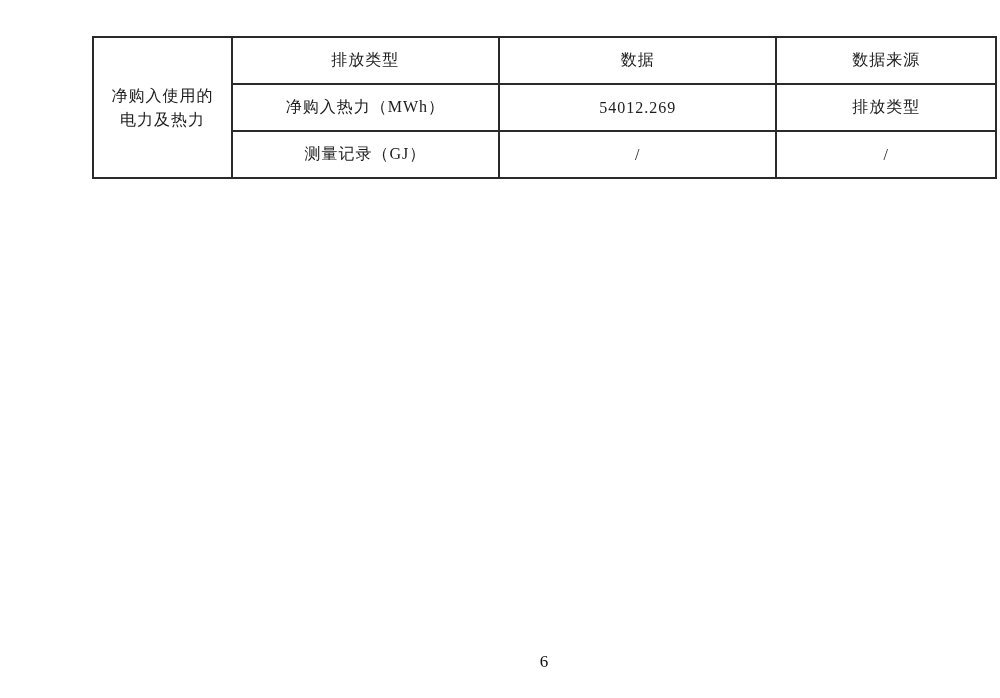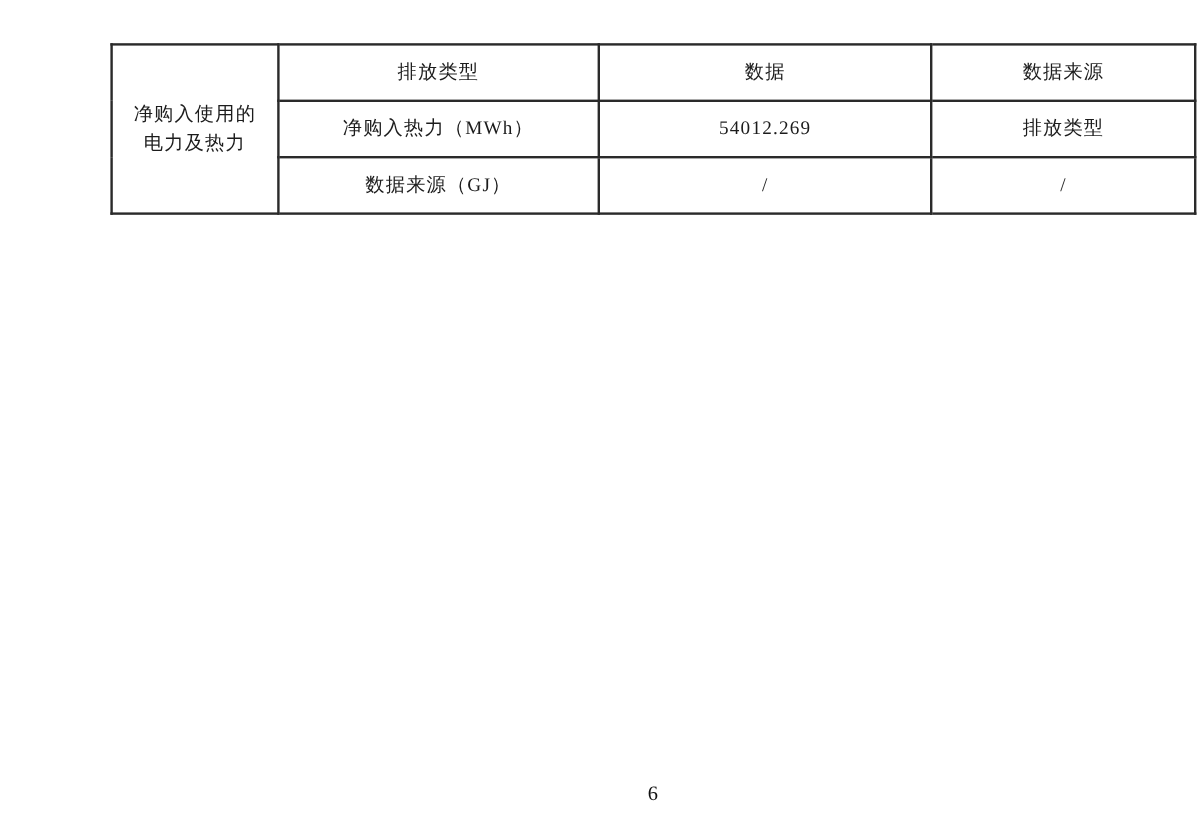--- a/index.html
+++ b/index.html
@@ -59,21 +59,21 @@
         <td class="col-type">排放类型</td>
         <td class="col-data">数据</td>
         <td class="col-src">数据来源</td>
       </tr>
       <tr>
         <td class="col-type">净购入热力（MWh）</td>
         <td class="col-data">54012.269</td>
         <td class="col-src">排放类型</td>
       </tr>
       <tr>
-        <td class="col-type">数据来源（GJ）</td>
+        <td class="col-type">测量记录（GJ）</td>
         <td class="col-data">/</td>
         <td class="col-src">/</td>
       </tr>
     </tbody>
   </table>
 
   <div class="page-number">6</div>
 
 </div>
 

